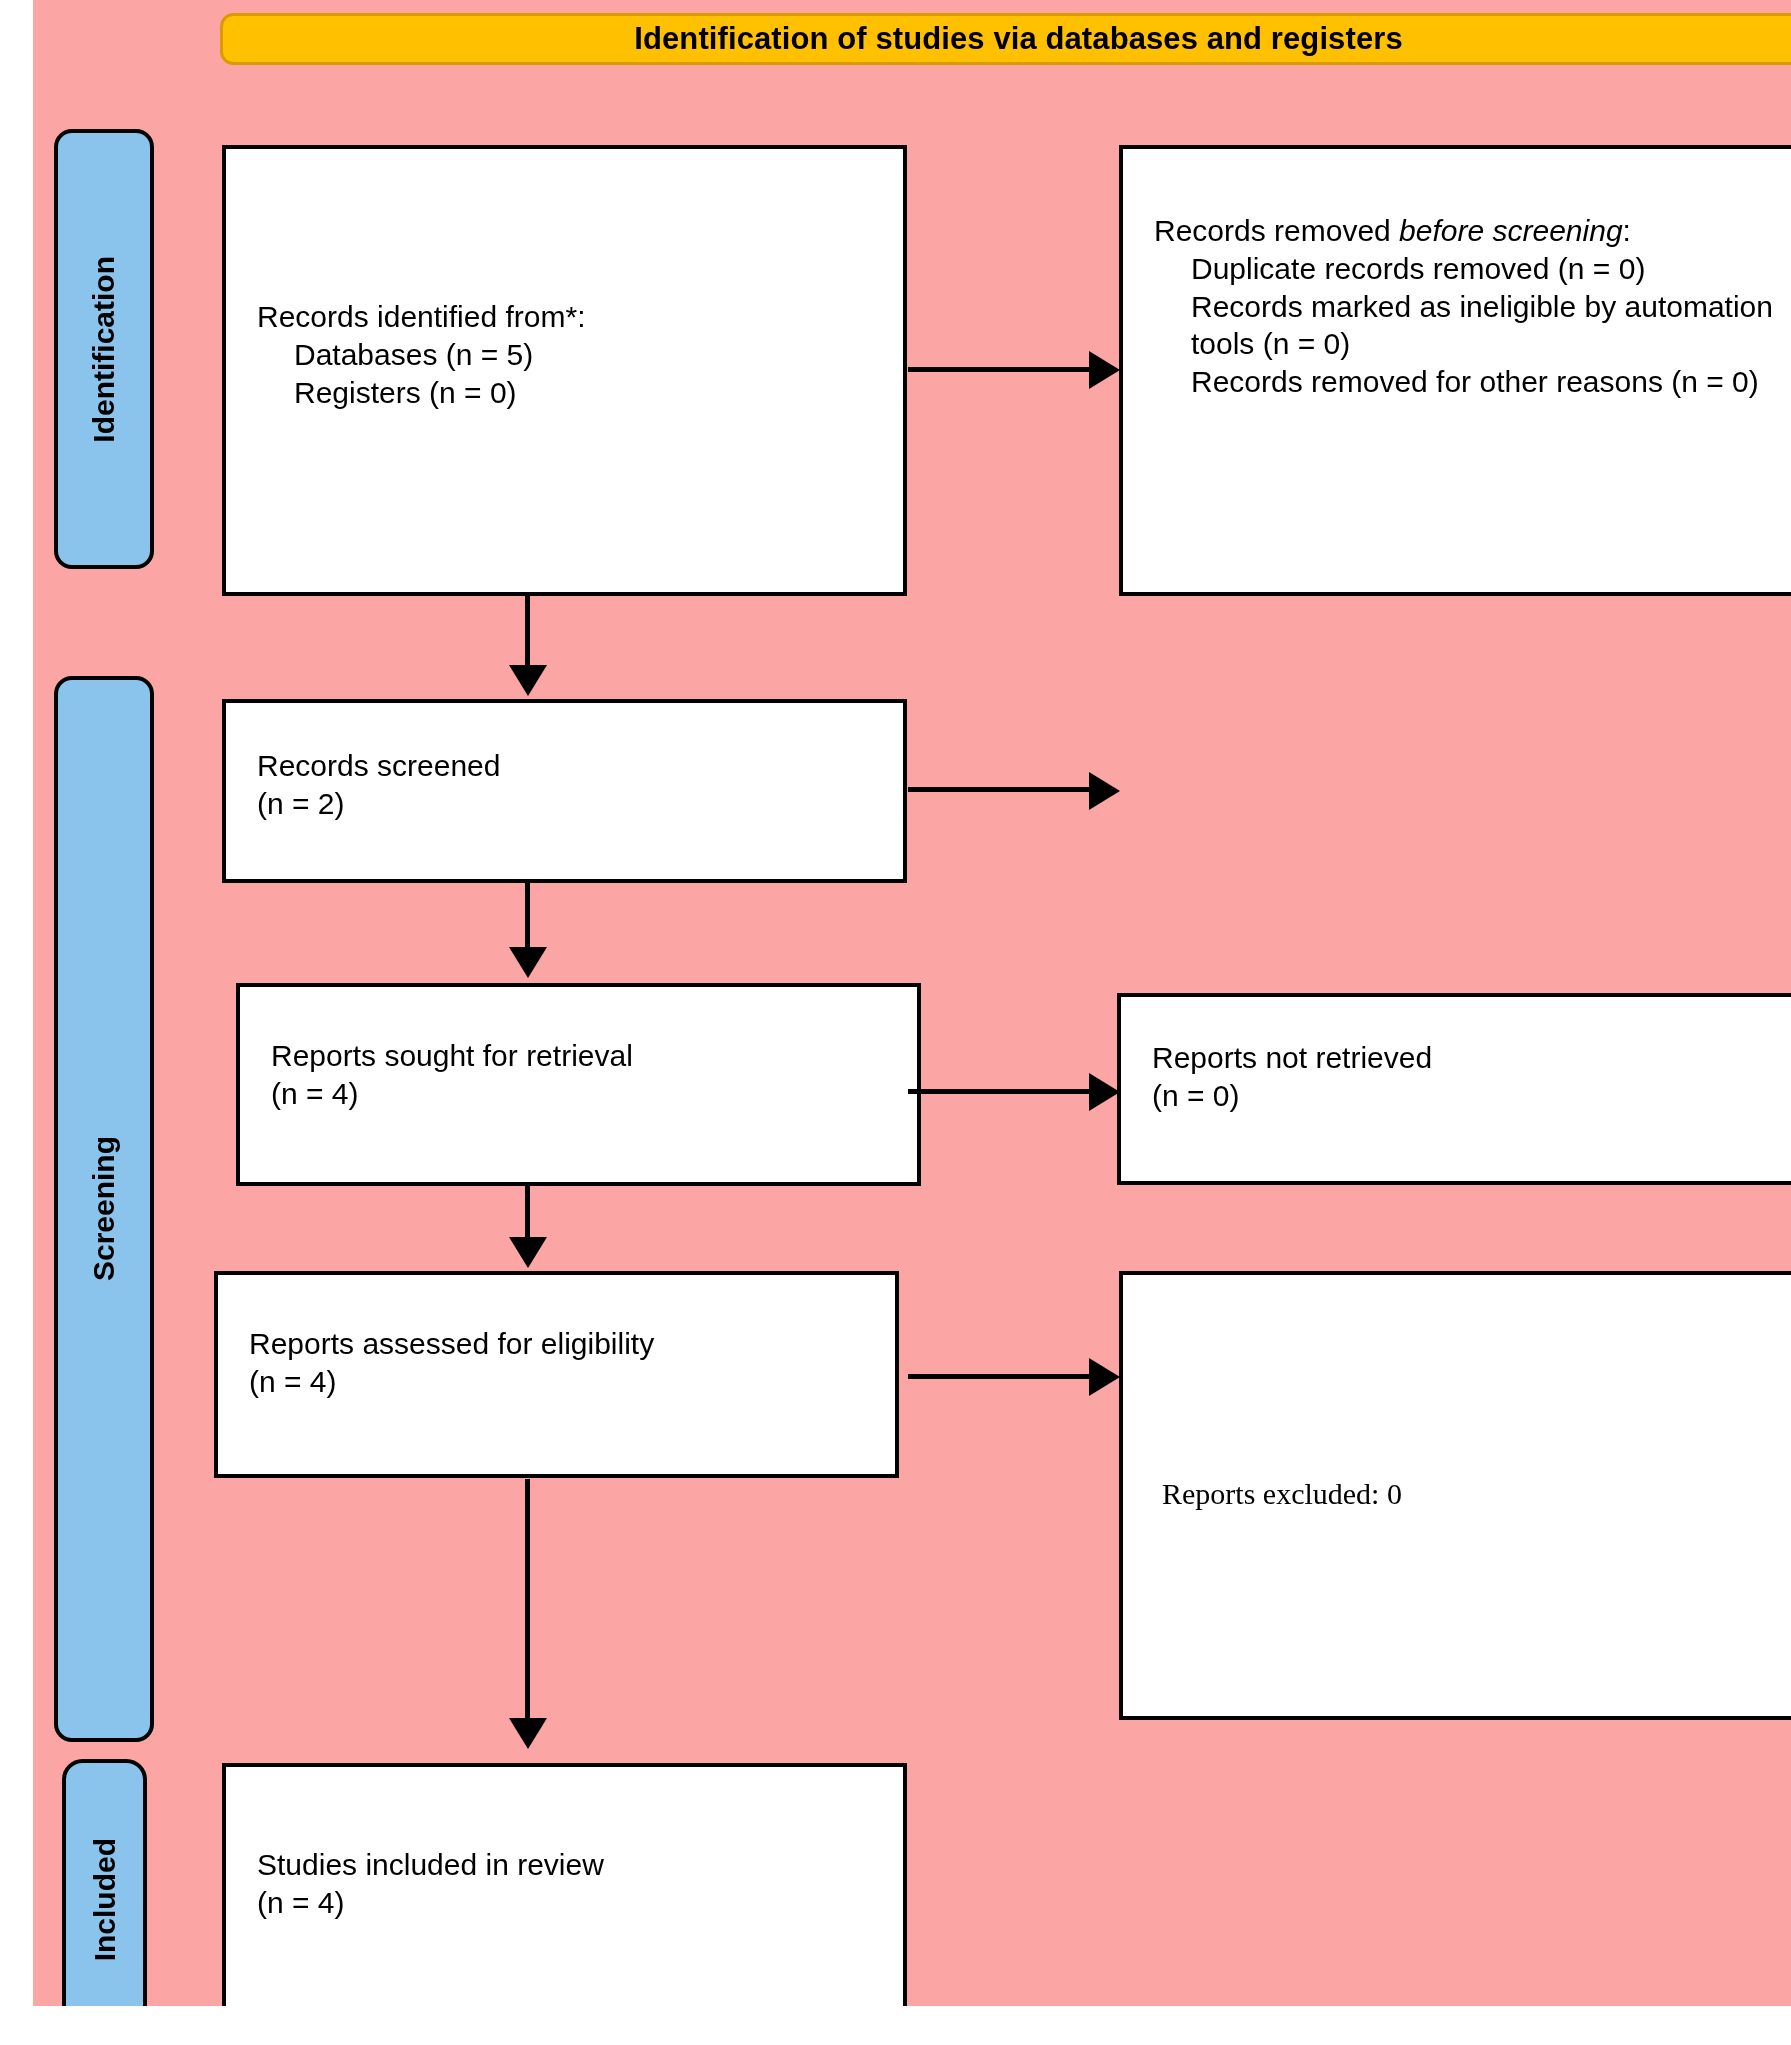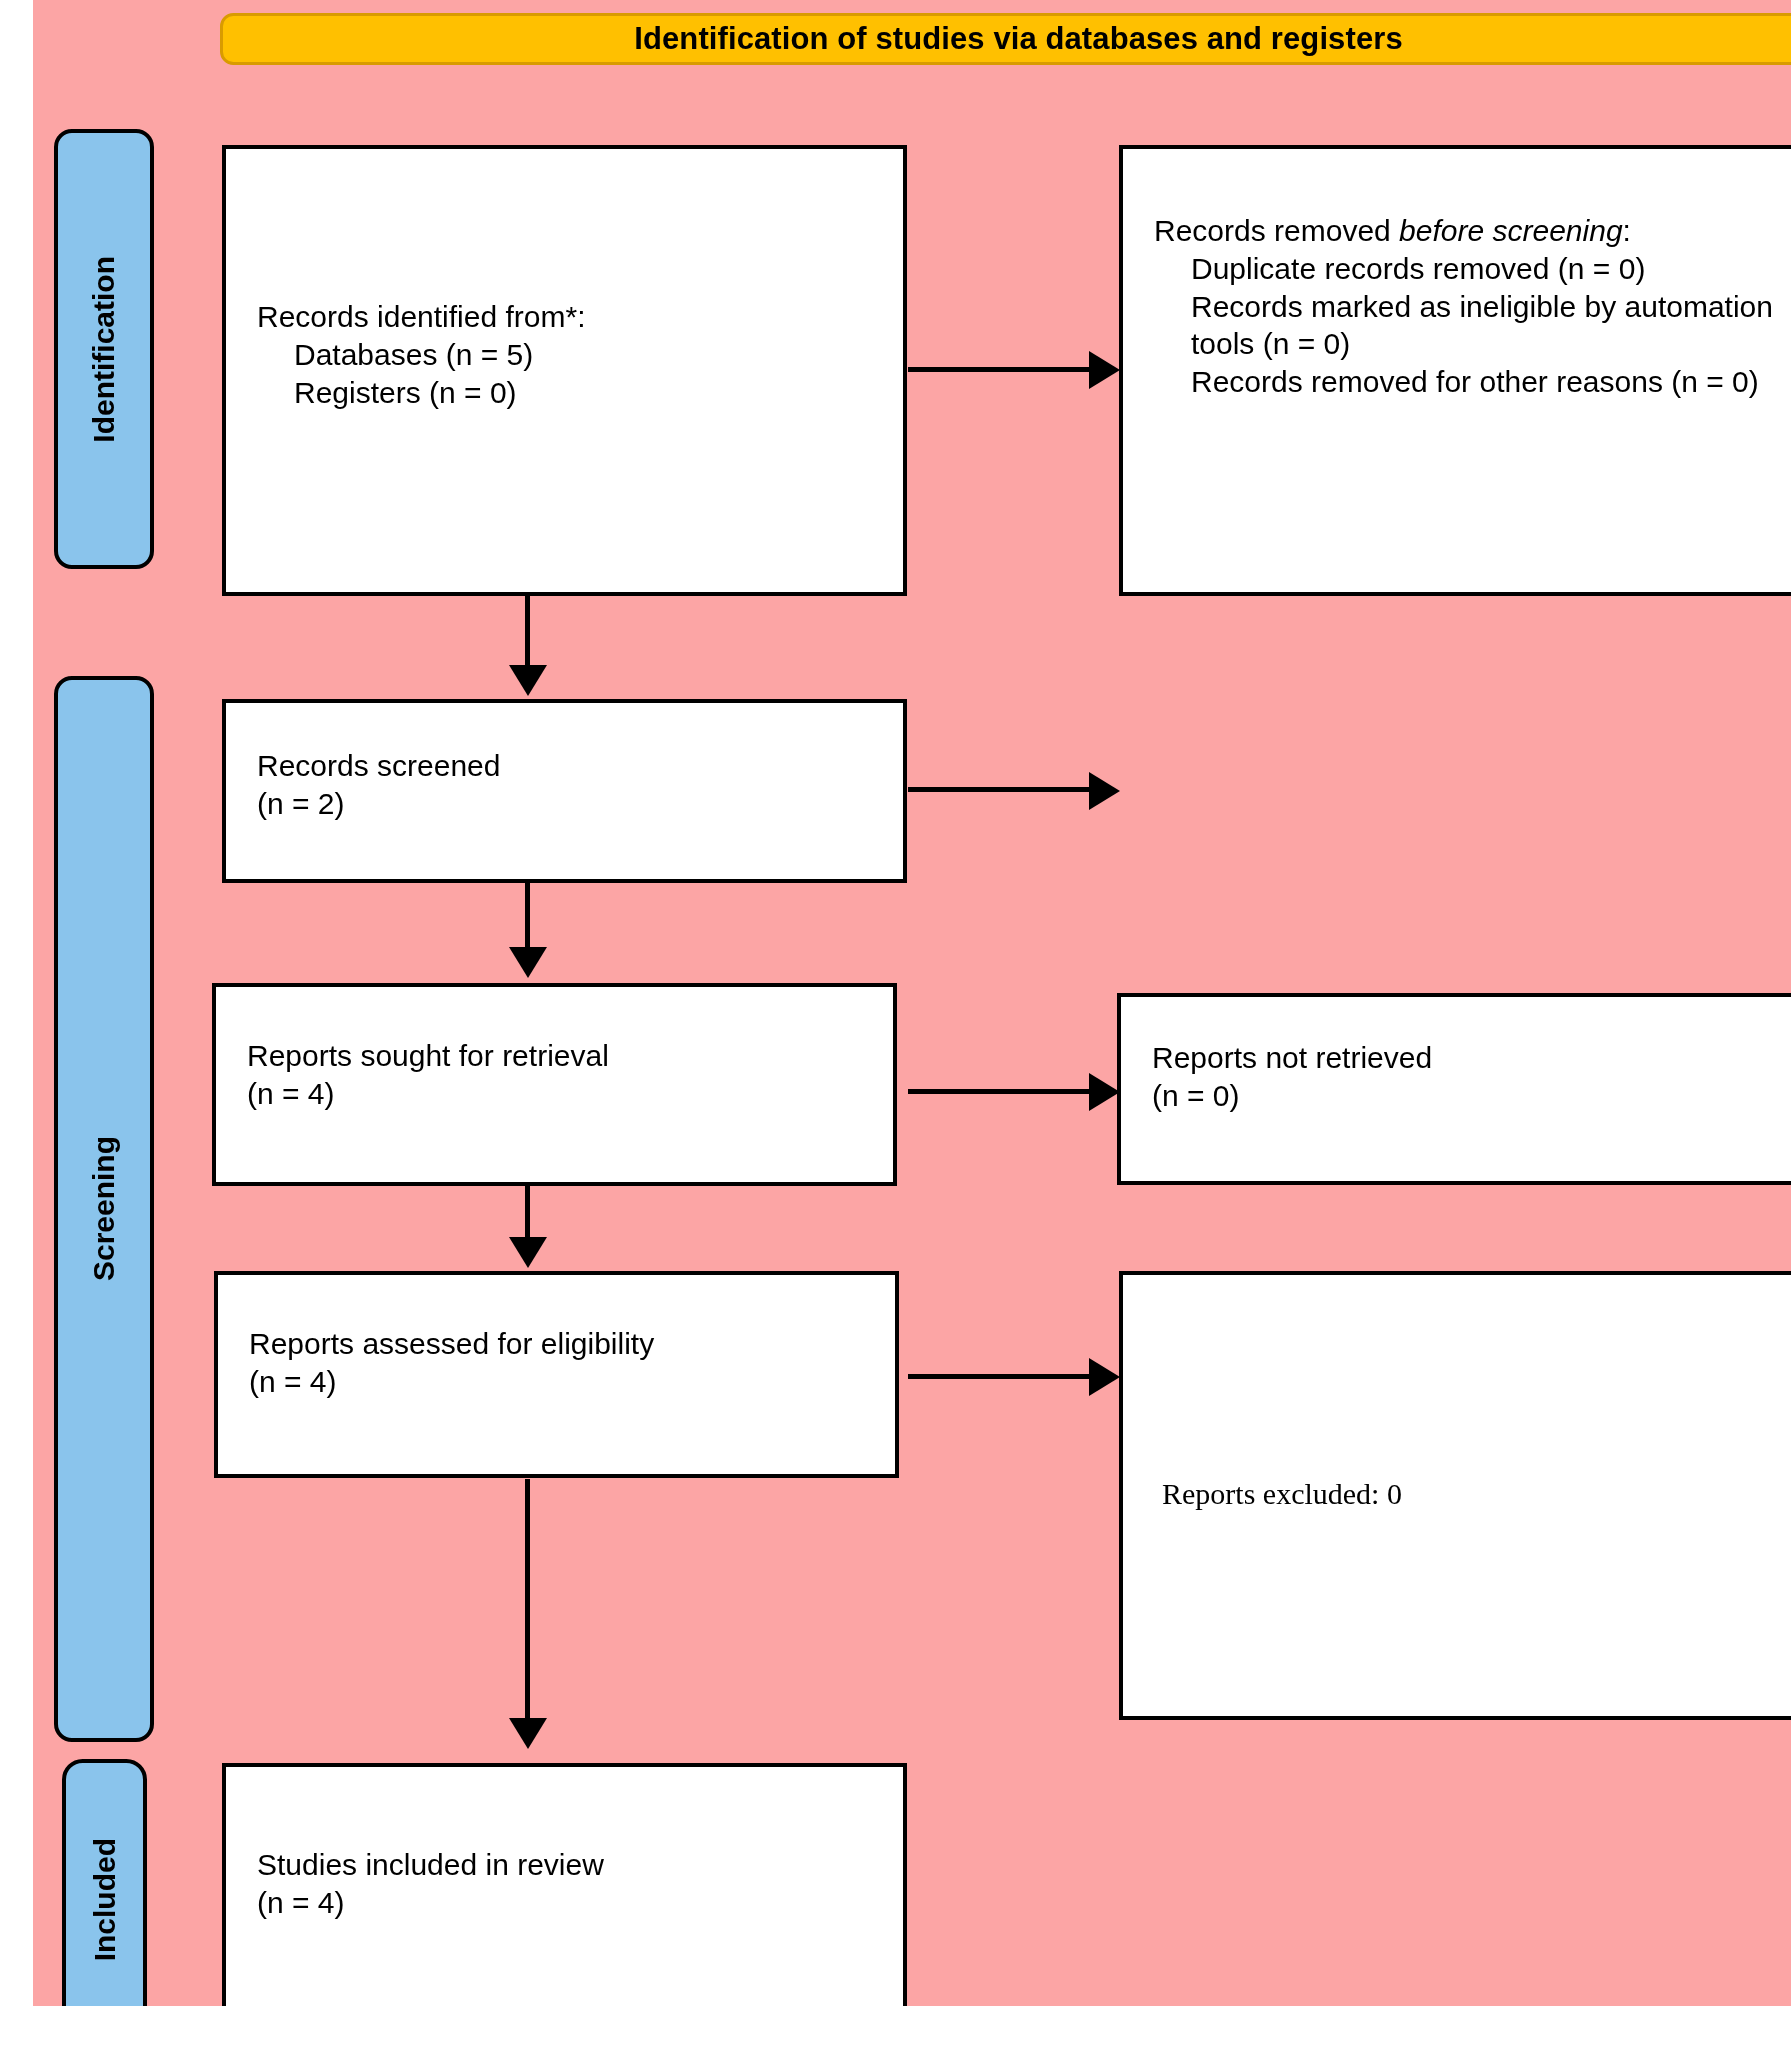--- a/index.html
+++ b/index.html
@@ -73,21 +73,21 @@
     line-height:1.26;
     color:#000;
   }
   .flow-box .box-text .indent{ padding-left:37px; display:block; }
   .flow-box .box-text em{ font-style:italic; }
 
   #box-identified     { left:189px;  top:145px;  width:685px; height:451px; }
   #box-removed        { left:1086px; top:145px;  width:696px; height:451px; }
   #box-screened       { left:189px;  top:699px; width:685px; height:184px; }
   #box-excluded       { left:1086px; top:699px; width:696px; height:184px; }
-  #box-sought         { left:179px;  top:983px; width:685px; height:203px; }
+  #box-sought         { left:203px;  top:983px; width:685px; height:203px; }
   #box-not-retrieved  { left:1084px; top:993px; width:696px; height:192px; }
   #box-assessed       { left:181px;  top:1271px; width:685px; height:207px; }
   #box-reports-excl   { left:1086px; top:1271px; width:696px; height:449px;font-family:Liberation Serif, serif; }
   #box-included       { left:189px;  top:1763px; width:685px; height:279px; }
 
   
   #box-identified    .box-text{ top:149px; }
   #box-removed       .box-text{ top:63px;  }
   #box-screened      .box-text{ top:44px;  }
   #box-excluded      .box-text{ top:44px;  }

